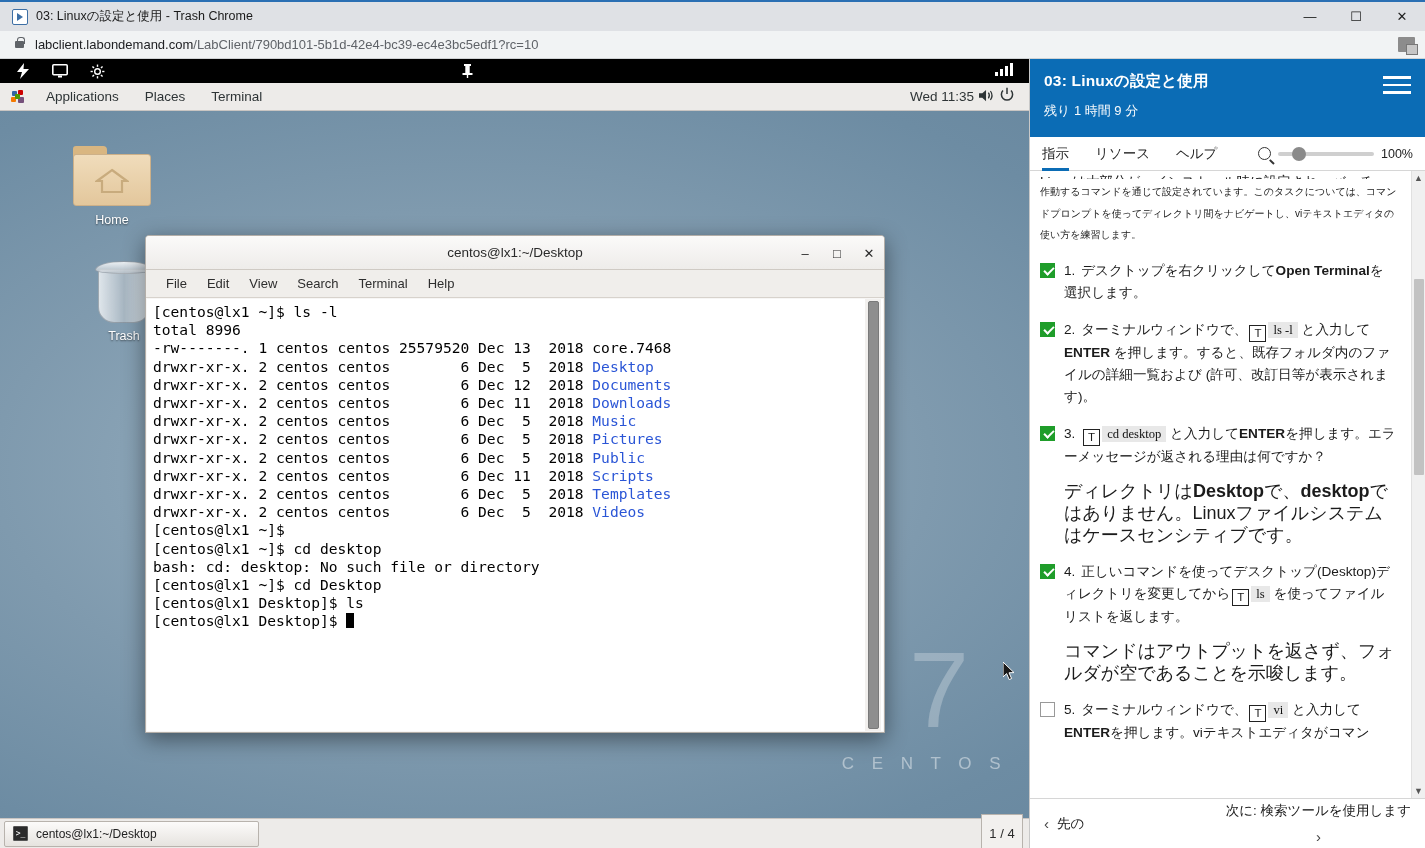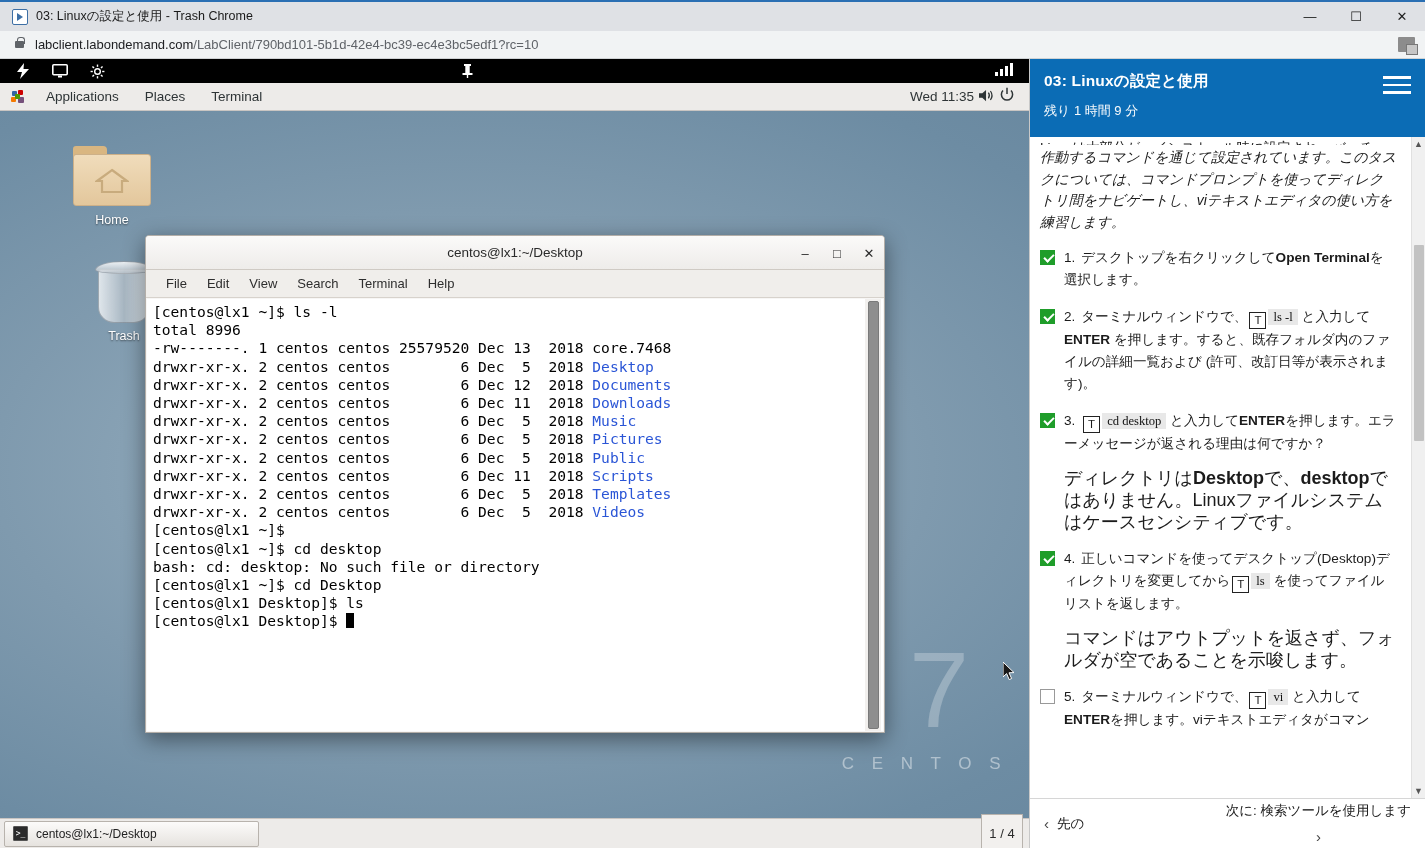--- a/index.html
+++ b/index.html
@@ -222,21 +222,21 @@
   .zoomval { font-size: 12.5px; color: #222; }
 
   .panel-body { flex: 1; position: relative; overflow: hidden; background: #fff; }
   .panel-scrollarea {
     position: absolute; left: 0; right: 14px; top: 0; bottom: 0;
     padding: 0 14px 8px 10px; overflow: hidden;
   }
   .intro-clip { height: 8px; overflow: hidden; }
   .intro-clip .cut { font-size: 13.5px; color: #1b1b1b; line-height: 21px; }
   .intro {
-    font-size: 14px; color: #1b1b1b; line-height: 21.5px; padding-top: 2px; font-style: italic;
+    font-size: 10px; color: #1b1b1b; line-height: 21.5px; padding-top: 2px;
   }
   .steps { margin-top: 14px; }
   .step { display: flex; gap: 9px; margin-bottom: 15px; align-items: flex-start; }
   .cbox { width: 15px; height: 15px; flex: none; margin-top: 3px; border: 1px solid #999; background: #fff; }
   .cbox.done { background: #1f9d2a; border-color: #1f9d2a; position: relative; }
   .cbox.done::after {
     content: ""; position: absolute; left: 3px; top: 3px; width: 8px; height: 4px;
     border-left: 2px solid #fff; border-bottom: 2px solid #fff; transform: rotate(-45deg);
   }
   .stext { font-size: 13.6px; line-height: 22px; color: #1b1b1b; }
@@ -444,20 +444,32 @@
     <div class="panel-head">
       <div class="panel-title">03: Linuxの設定と使用</div>
       <div class="panel-sub">残り 1 時間 9 分</div>
       <div class="hamburger">
           <i></i>
           <i></i>
           <i></i>
         </div>
     </div>
 
+    <div class="panel-tabs">
+      <div class="ptab active">指示</div>
+      <div class="ptab">リソース</div>
+      <div class="ptab">ヘルプ</div>
+      <div class="zoomwrap">
+        <div class="mag"></div>
+        <div class="slider">
+            <div class="knob"></div>
+          </div>
+        <div class="zoomval">100%</div>
+      </div>
+    </div>
 
     <div class="panel-body">
       <div class="panel-scrollarea">
         <div class="intro-clip">
           <div class="cut">Linuxは大部分が、インストール時に設定され、バッチで、</div>
         </div>
         <div class="intro">作動するコマンドを通じて設定されています。このタスクについては、コマンドプロンプトを使ってディレクトリ間をナビゲートし、viテキストエディタの使い方を練習します。</div>
         <div class="steps" id="steps">
             <div class="step">
               <div class="cbox done"></div>

